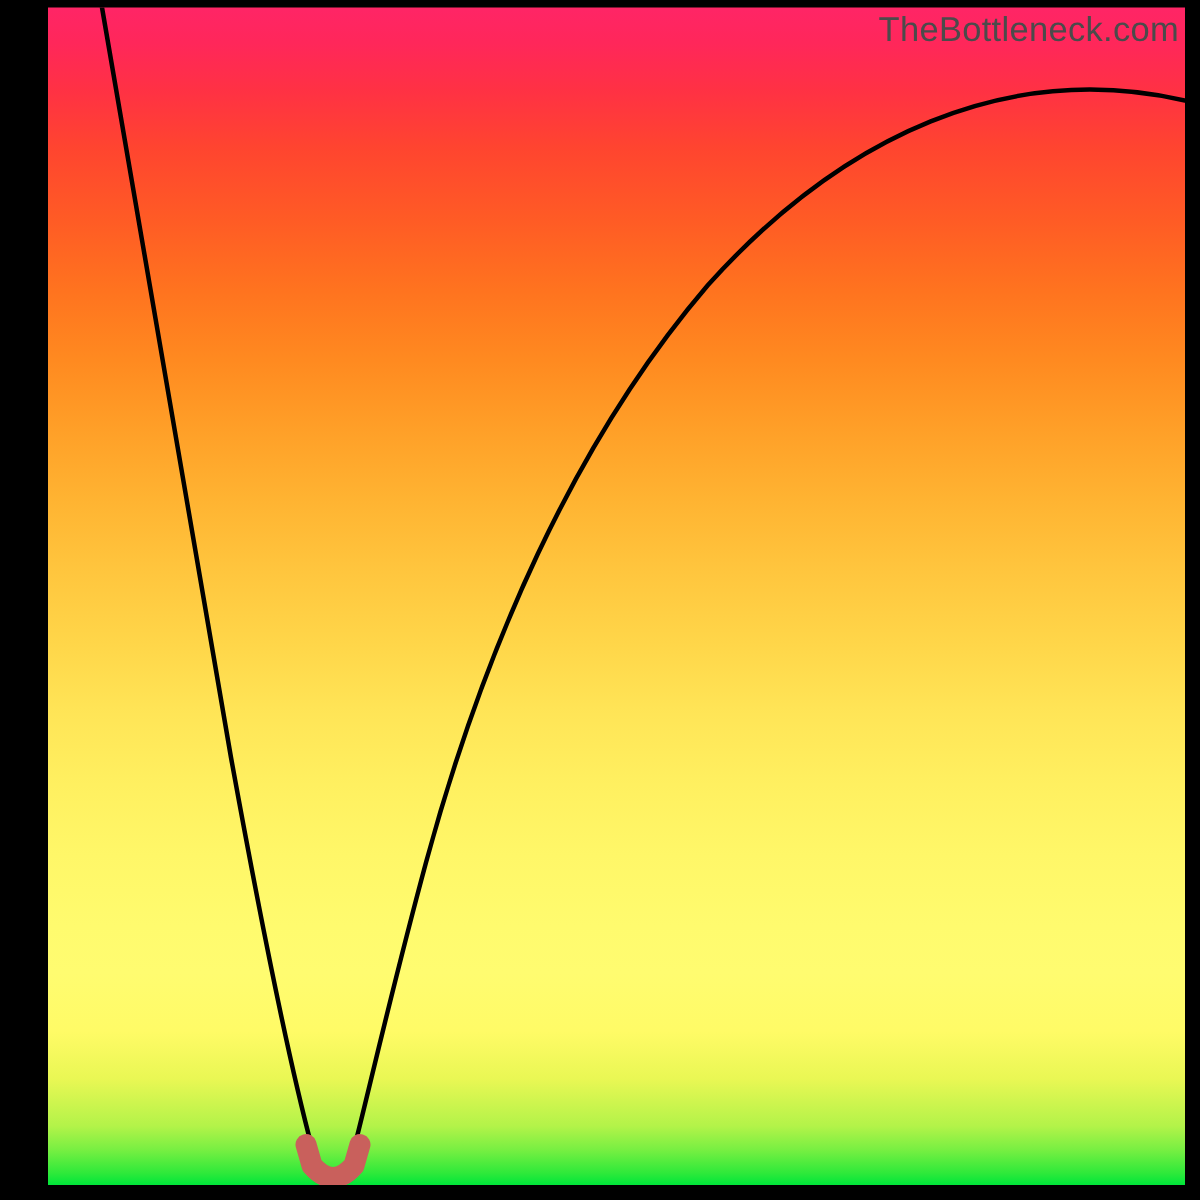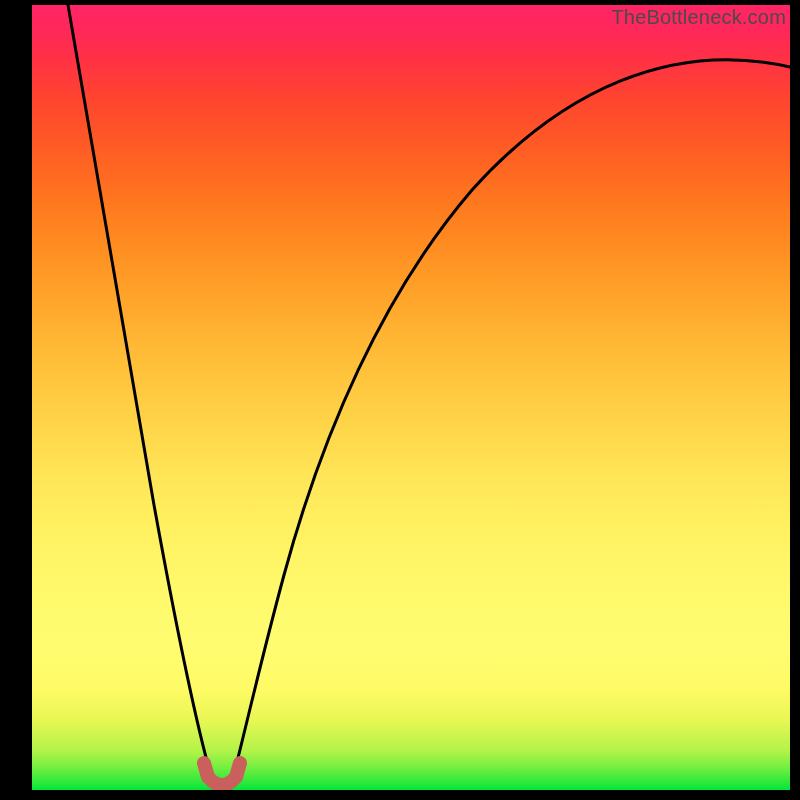--- a/index.html
+++ b/index.html
@@ -51,21 +51,21 @@
     inset: 0;
     width: 100%;
     height: 100%;
   }
 
   .watermark {
     position: absolute;
     top: 6px;
     right: 14px;
     color: #4b4b4b;
-    font-size: 20px;
+    font-size: 23px;
     font-weight: 500;
     letter-spacing: 0.2px;
     user-select: none;
     pointer-events: none;
   }
 </style>
 </head>
 <body>
 
 <div class="frame">

